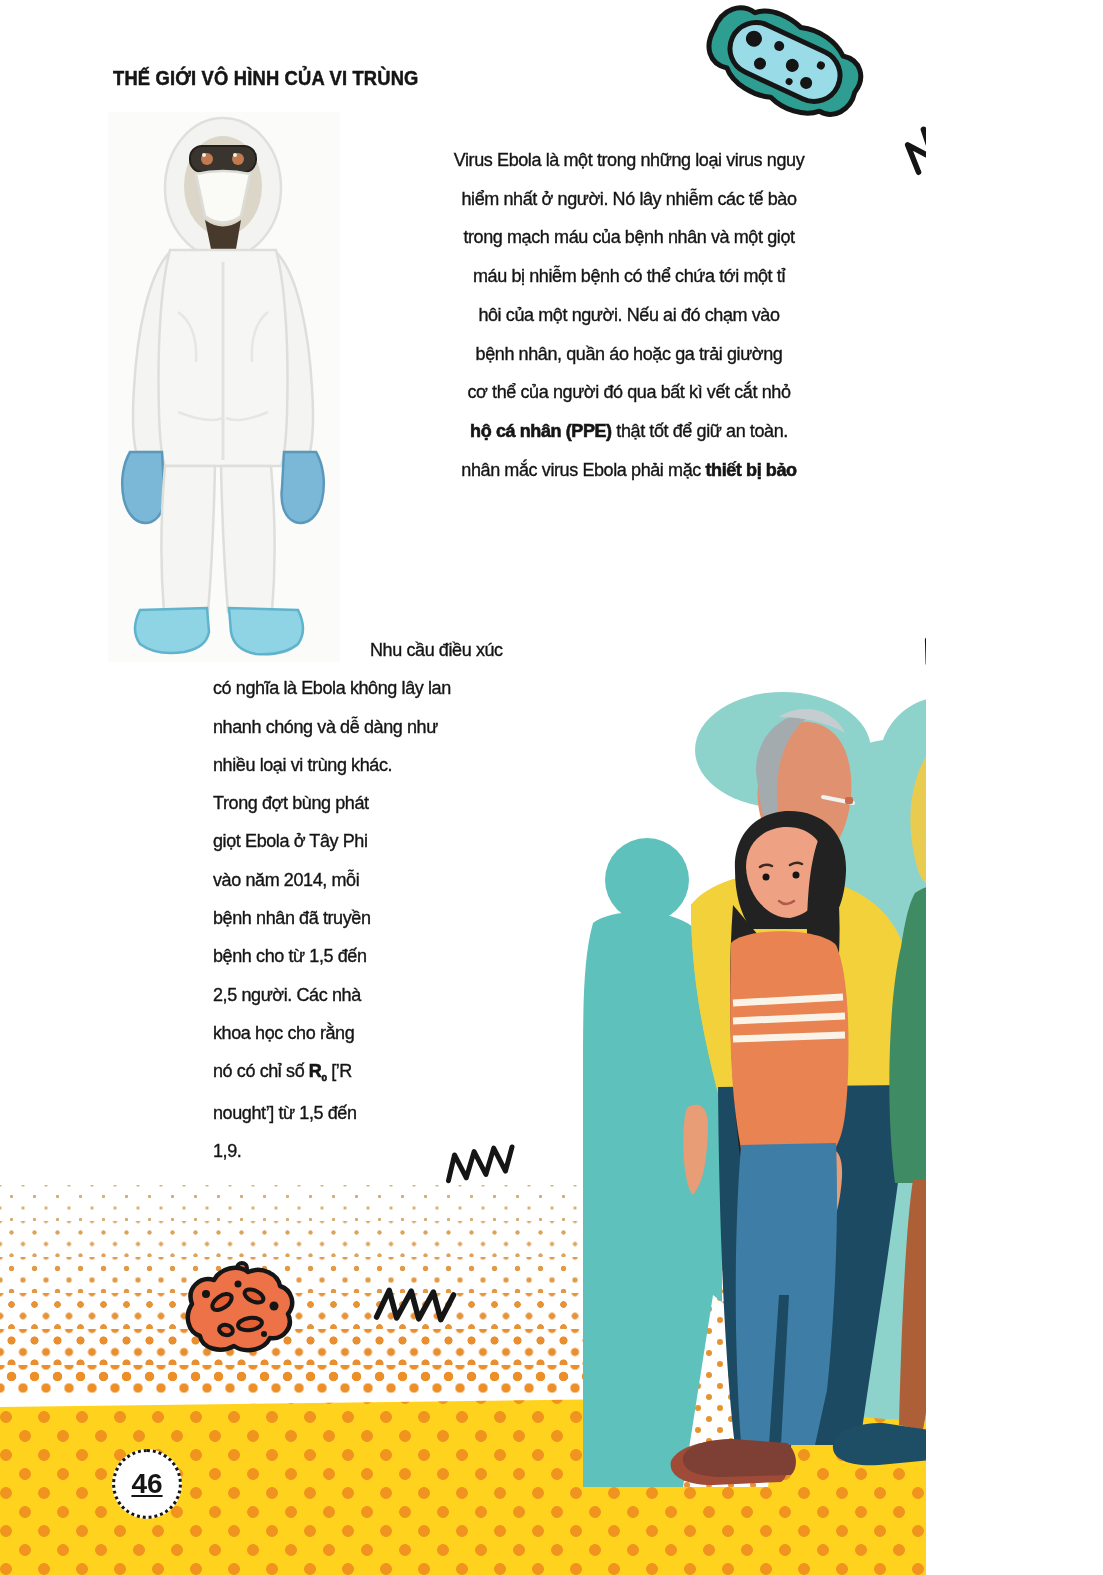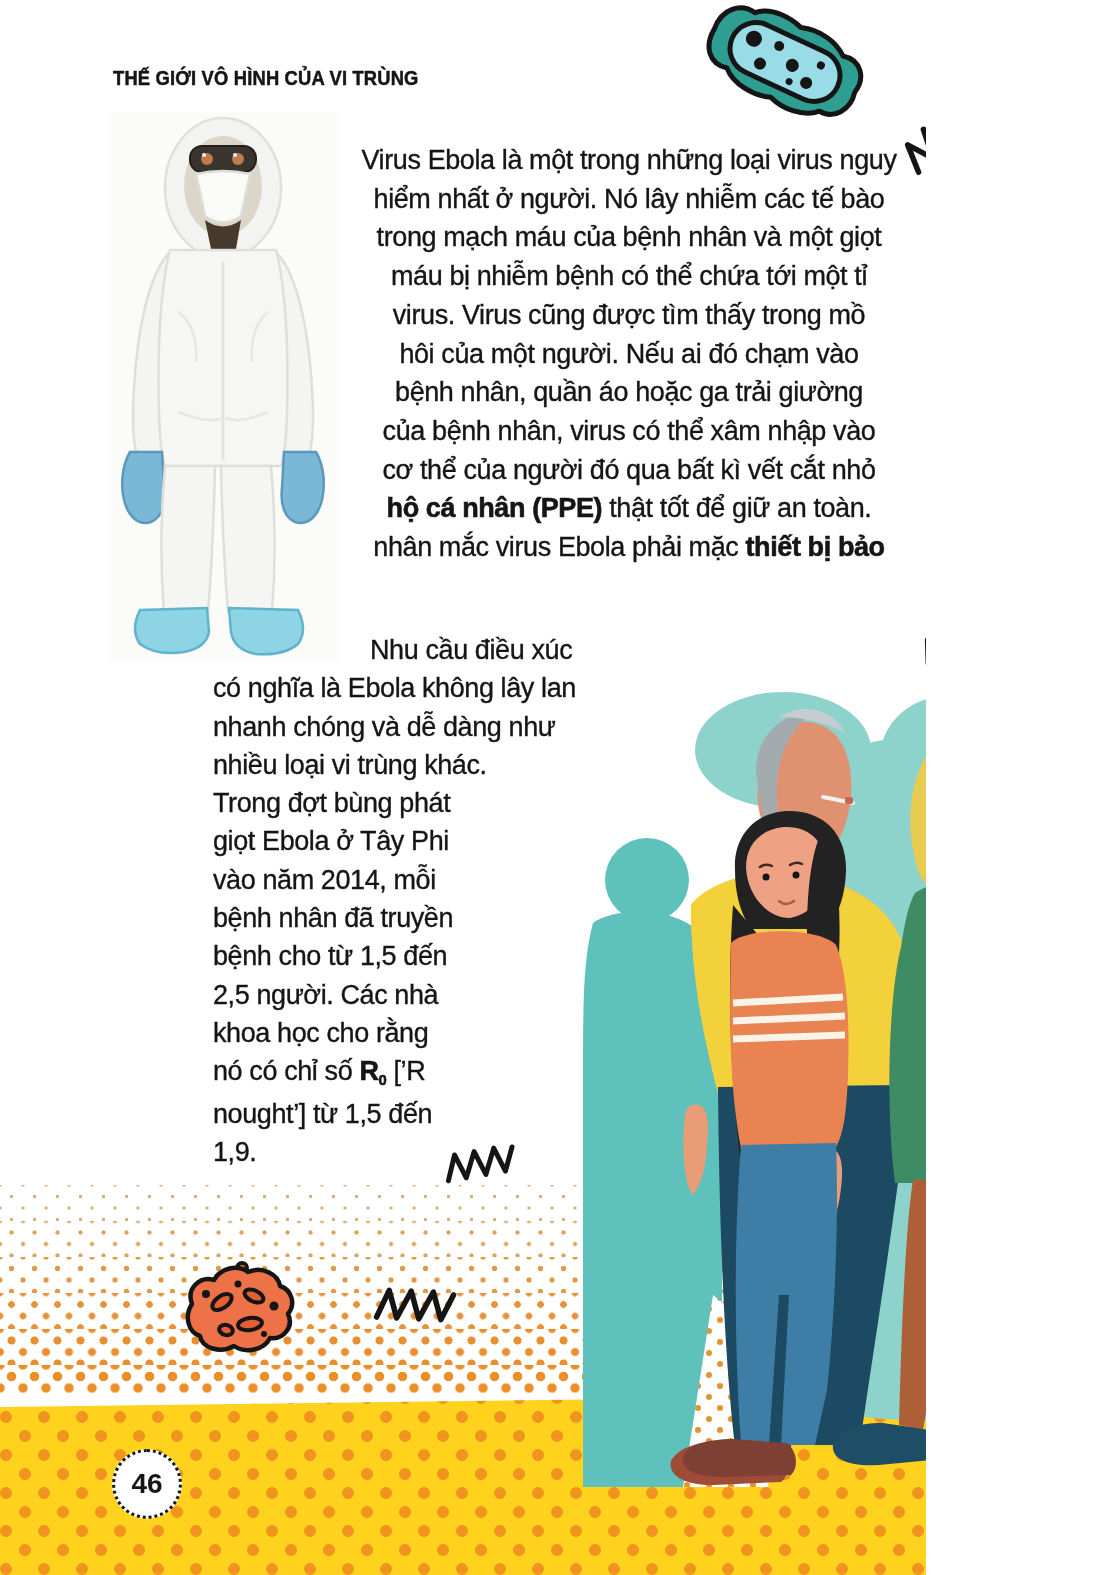--- a/index.html
+++ b/index.html
@@ -5,21 +5,21 @@
   html,body{margin:0;padding:0;background:#ffffff;}
   #page{position:relative;width:926px;height:1575px;background:#ffffff;overflow:hidden;
         font-family:"Liberation Sans",sans-serif;color:#151515;}
   .abs{position:absolute;}
 
   
   #hdr{left:113px;top:67px;font-size:19.5px;font-weight:700;letter-spacing:.2px;
        -webkit-text-stroke:.5px #151515;transform:scaleX(.94);transform-origin:left top;white-space:nowrap;}
 
   
-  .para{font-size:27px;letter-spacing:-.4px;-webkit-text-stroke:.35px #151515;}
+  .para{font-size:18px;letter-spacing:-.4px;-webkit-text-stroke:.35px #151515;}
   .para .pline{white-space:nowrap;}
   #para1{left:316px;top:141px;width:626px;}
   #para1 .pline{text-align:center;line-height:38.7px;}
   #para2{left:213px;top:631px;width:400px;}
   #para2 .pline{text-align:left;line-height:38.3px;}
   #para2 .pline:first-child{padding-left:157px;}
   .para .b{font-weight:700;-webkit-text-stroke:.6px #151515;}
   .para sub{font-size:.55em;position:relative;top:.35em;vertical-align:baseline;}
 
   
@@ -33,21 +33,21 @@
 
   
   #band{left:0;top:1391px;width:1103px;height:184px;background-color:#FFD21E;
         background-image:radial-gradient(circle,#F0941F 5.5px,transparent 6.3px),radial-gradient(circle,#F0941F 5.5px,transparent 6.3px);
         background-size:38px 38px;background-position:6px 26px,25px 7px;
         clip-path:polygon(0 16px,100% 2px,100% 100%,0 100%);}
 
   
   #pgnum{left:112px;top:1449px;width:64px;height:64px;border:3px dotted #151515;border-radius:50%;
          background:#ffffff;display:flex;align-items:center;justify-content:center;
-         font-size:28px;font-weight:700;z-index:6;}
+         font-size:28px;font-weight:700;z-index:6;text-decoration:underline;}
 
   svg{display:block;overflow:visible;}
   .z2{z-index:2;} .z3{z-index:3;}
 </style>
 </head>
 <body>
 
 <div id="page">
 
   <div class="dotstrip" id="ds1"></div>
@@ -85,24 +85,22 @@
       <path d="M32,498 Q22,518 32,532 Q48,544 76,540 Q98,536 101,520 L99,496 Z" fill="#8ED4E4" stroke="#5FB3CC" stroke-width="2.5"></path>
       <path d="M121,496 L123,520 Q126,538 148,542 Q176,544 190,532 Q200,518 190,498 Z" fill="#8ED4E4" stroke="#5FB3CC" stroke-width="2.5"></path>
     </g>
   </svg>
 
   <div class="abs para" id="para1">
       <div class="pline"><span>Virus Ebola là một trong những loại virus nguy</span></div>
       <div class="pline"><span>hiểm nhất ở người. Nó lây nhiễm các tế bào</span></div>
       <div class="pline"><span>trong mạch máu của bệnh nhân và một giọt</span></div>
       <div class="pline"><span>máu bị nhiễm bệnh có thể chứa tới một tỉ</span></div>
-      <div class="pline"><span>virus. Virus cũng được tìm thấy trong mồ</span></div>
       <div class="pline"><span>hôi của một người. Nếu ai đó chạm vào</span></div>
       <div class="pline"><span>bệnh nhân, quần áo hoặc ga trải giường</span></div>
-      <div class="pline"><span>của bệnh nhân, virus có thể xâm nhập vào</span></div>
       <div class="pline"><span>cơ thể của người đó qua bất kì vết cắt nhỏ</span></div>
       <div class="pline"><span class="b">hộ cá nhân (PPE)</span><span> thật tốt để giữ an toàn.</span></div>
       <div class="pline"><span>nhân mắc virus Ebola phải mặc </span><span class="b">thiết bị bảo</span></div>
     </div>
 
   <div class="abs para" id="para2">
       <div class="pline"><span>Nhu cầu điều xúc</span></div>
       <div class="pline"><span>có nghĩa là Ebola không lây lan</span></div>
       <div class="pline"><span>nhanh chóng và dễ dàng như</span></div>
       <div class="pline"><span>nhiều loại vi trùng khác.</span></div>

